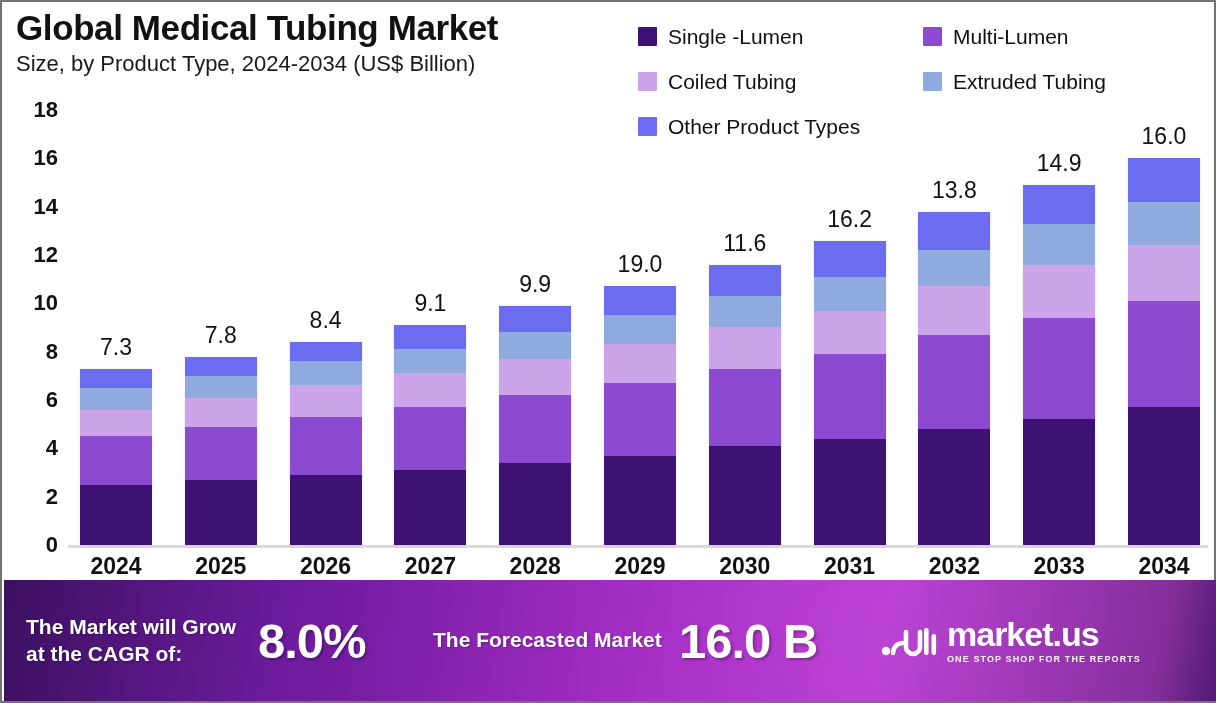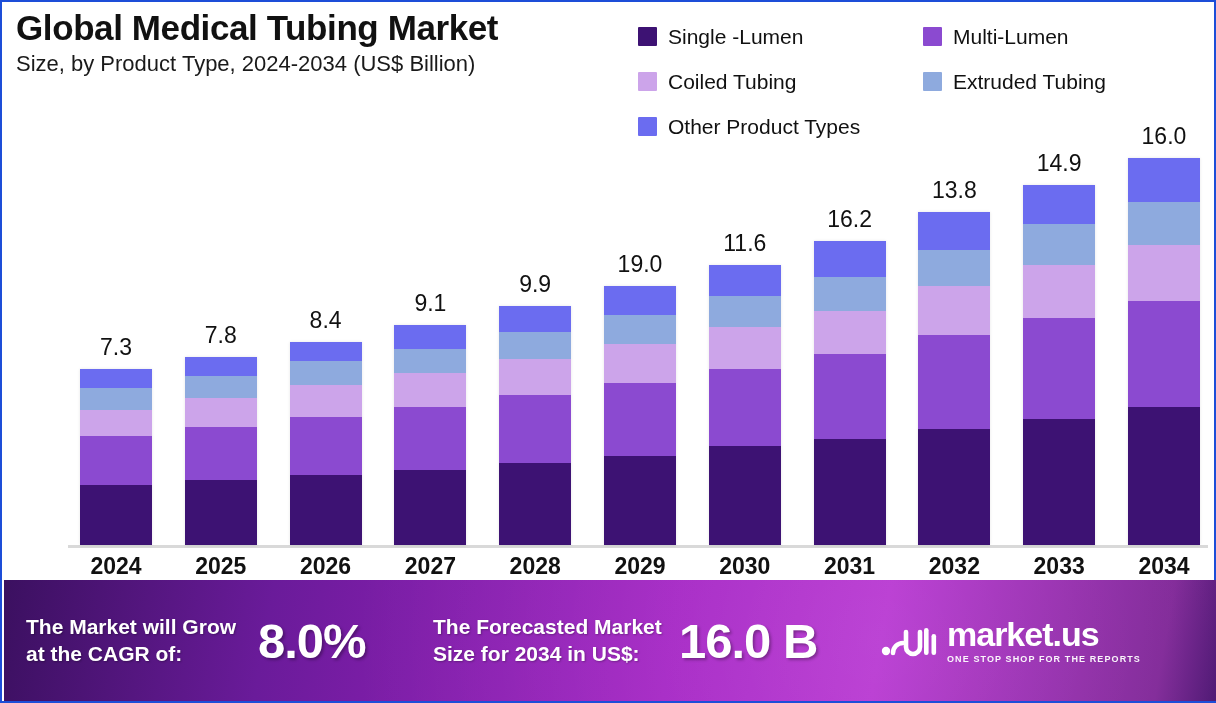--- a/index.html
+++ b/index.html
@@ -6,21 +6,21 @@
   body{
     width:1216px;height:703px;
     font-family:"Liberation Sans", sans-serif;
     background:#ffffff;
     overflow:hidden;
   }
   #infographic{
     position:relative;
     width:1216px;height:703px;
     box-sizing:border-box;
-    border:2px solid #1d4ed8;
+    border:2px solid #737373;
     background:#ffffff;
   }
 
   
   .header{
     position:absolute;left:0;top:0;width:1212px;height:110px;
   }
   .title-block{position:absolute;left:14px;top:8px;}
   .chart-title{
     font-size:35px;font-weight:bold;color:#111111;
@@ -159,20 +159,32 @@
           <span class="legend-label">Extruded Tubing</span>
         </div>
         <div class="legend-item">
           <span class="legend-swatch" style="background: rgb(107, 108, 240);"></span>
           <span class="legend-label">Other Product Types</span>
         </div>
       </div>
   </div>
 
   <div class="plot">
+    <div class="yaxis" id="yaxis">
+        <div class="ytick" style="top: 0px;">18</div>
+        <div class="ytick" style="top: 48.3333px;">16</div>
+        <div class="ytick" style="top: 96.6667px;">14</div>
+        <div class="ytick" style="top: 145px;">12</div>
+        <div class="ytick" style="top: 193.333px;">10</div>
+        <div class="ytick" style="top: 241.667px;">8</div>
+        <div class="ytick" style="top: 290px;">6</div>
+        <div class="ytick" style="top: 338.333px;">4</div>
+        <div class="ytick" style="top: 386.667px;">2</div>
+        <div class="ytick" style="top: 435px;">0</div>
+      </div>
     <div class="baseline"></div>
     <div class="bars" id="bars">
         <div class="bar-group">
           <div class="bar-total" style="bottom: 184.417px;">7.3</div>
           <div class="bar-stack" style="height: 176.417px;">
             <div class="seg" title="Other Product Types 2024: 0.8" style="height: 19.3333px; background: rgb(107, 108, 240);"></div>
             <div class="seg" title="Extruded Tubing 2024: 0.9" style="height: 21.75px; background: rgb(142, 170, 222);"></div>
             <div class="seg" title="Coiled Tubing 2024: 1.1" style="height: 26.5833px; background: rgb(204, 164, 234);"></div>
             <div class="seg" title="Multi-Lumen 2024: 2" style="height: 48.3333px; background: rgb(139, 74, 208);"></div>
             <div class="seg" title="Single -Lumen 2024: 2.5" style="height: 60.4167px; background: rgb(61, 18, 115);"></div>
@@ -295,21 +307,20 @@
   </div>
 
   <div class="banner">
     <div class="banner-text cagr-label">
       <div>The Market will Grow</div>
       <div>at the CAGR of:</div>
     </div>
     <div class="banner-big cagr-value">8.0%</div>
     <div class="banner-text fore-label">
       <div>The Forecasted Market</div>
-      <div>Size for 2034 in US$:</div>
     </div>
     <div class="banner-big fore-value">16.0 B</div>
 
     <div class="logo">
       <div class="logo-mark">
         <svg width="58" height="42" viewBox="0 0 58 42" aria-hidden="true">
           <circle cx="7" cy="31" r="4.2" fill="#ffffff"></circle>
           <path d="M14 33 A10 10 0 0 1 24 23" fill="none" stroke="#ffffff" stroke-width="4.6" stroke-linecap="round"></path>
           <path d="M27 12 L27 27 A7 7 0 0 0 41 27 L41 12" fill="none" stroke="#ffffff" stroke-width="4.6" stroke-linecap="round" stroke-linejoin="round"></path>
           <rect x="45" y="8" width="4.6" height="27" rx="2.3" fill="#ffffff"></rect>

